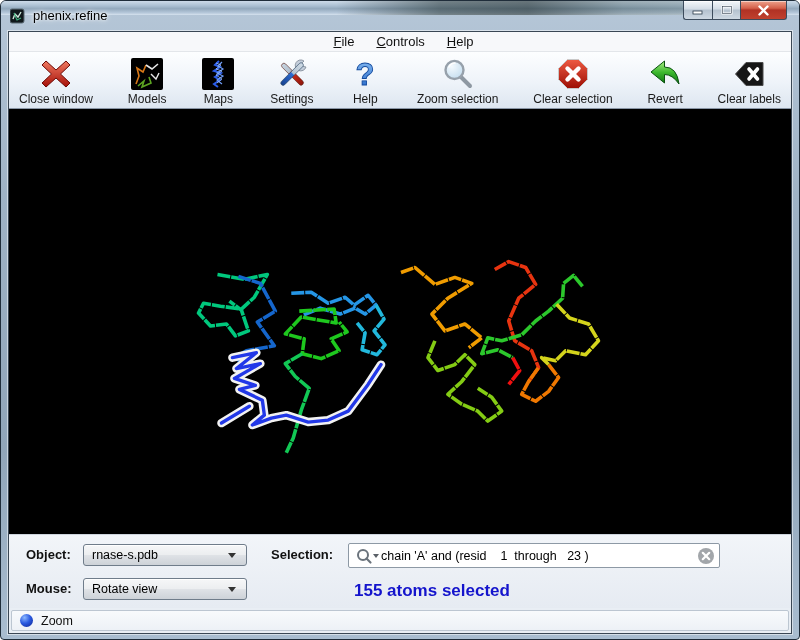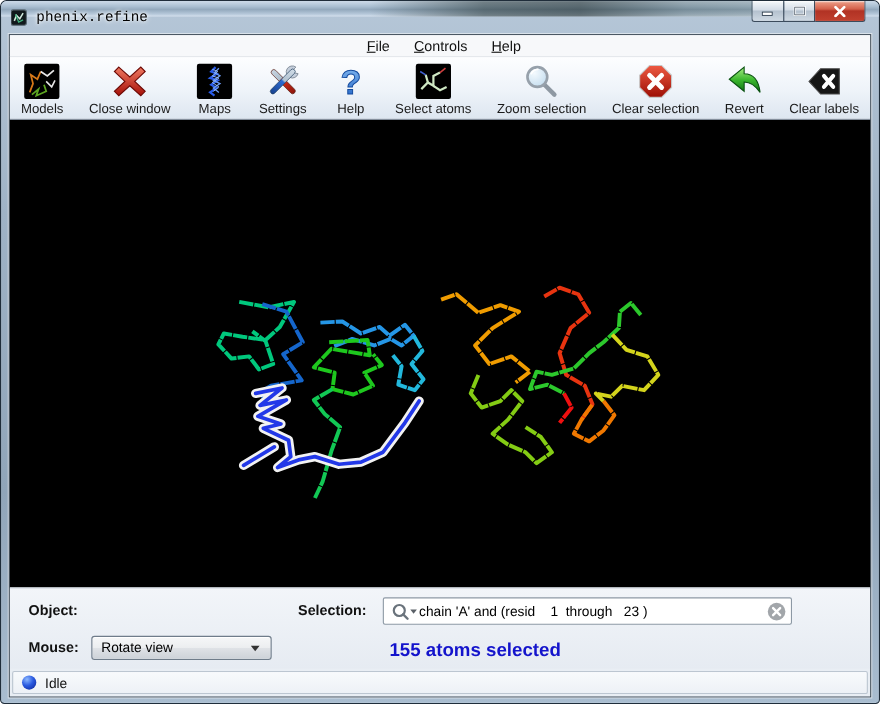--- a/index.html
+++ b/index.html
@@ -8,21 +8,20 @@
     position:absolute; inset:0; width:800px; height:640px;
     background:linear-gradient(180deg,#b6c7d8 0%,#9fb3c6 30%,#90a5b9 70%,#a9bdd0 100%);
     border:1px solid #1f2d3a; border-radius:6px 6px 4px 4px; overflow:hidden;
   }
   
   .titlebar {
     position:absolute; top:0; left:0; right:0; height:14px;
     background:
       linear-gradient(90deg, rgba(0,0,0,0) 0%, rgba(0,0,0,0) 42%, rgba(28,42,40,0.50) 55%, rgba(22,34,32,0.55) 66%, rgba(55,75,72,0.30) 78%, rgba(90,110,105,0.28) 87%, rgba(0,0,0,0) 97%),
       linear-gradient(180deg,#cddbe9 0%,#aabfd2 35%,#93a9bd 55%,#b7c9db 85%,#d6e2ee 100%);
-    font-family: Liberation Mono, monospace;
   }
   .win-icon { position:absolute; left:9px; top:7px; width:16px; height:16px; }
   .title {
     position:absolute; left:32px; top:7px; font-size:13px; color:#000;
     text-shadow:0 0 3px #fff, 0 0 6px #fff;
   }
   .winbtns { position:absolute; top:0; right:12px; display:flex; }
   .wbtn {
     width:29px; height:19px; border:1px solid #3c4b5c; border-top:none;
     background:linear-gradient(180deg,#f4f8fb 0%,#d3dce6 45%,#b4c1ce 50%,#cfd9e3 100%);
@@ -144,43 +143,43 @@
       <span class="menu-item">File</span>
       <span class="menu-item">Controls</span>
       <span class="menu-item">Help</span>
     </div>
 
     <div class="toolbar">
 
       <div class="tbitem">
         <span>
           <svg width="34" height="34">
+            <defs>
+                <linearGradient id="gRedX" x1="0" y1="0" x2="0" y2="1">
+              <stop offset="0" stop-color="#f07a62"></stop>
+                  <stop offset="1" stop-color="#a51008"></stop>
+            </linearGradient>
+              </defs>
+            <path d="M7 4 L17 13 L27 4 L31 8 L21.5 17 L31 26 L27 30 L17 21 L7 30 L3 26 L12.5 17 L3 8 Z" fill="url(#gRedX)" stroke="#6d0a06" stroke-width="1"></path>
+          </svg>
+        </span>
+        <span class="tblabel">Close window</span>
+      </div>
+
+      <div class="tbitem">
+        <span>
+          <svg width="34" height="34">
             <rect x="1" y="1" width="32" height="32" rx="2" fill="#000"></rect>
             <polyline points="6,27 9,19 7,11 13,15 16,8" fill="none" stroke="#d87818" stroke-width="1.6"></polyline>
             <polyline points="8,29 14,24 12,30 21,26 19,20" fill="none" stroke="#5da522" stroke-width="1.6"></polyline>
             <polyline points="16,8 22,12 28,7" fill="none" stroke="#e8e8e8" stroke-width="1.6"></polyline>
             <polyline points="21,17 26,22 29,16" fill="none" stroke="#e8e8e8" stroke-width="1.4"></polyline>
           </svg>
         </span>
         <span class="tblabel">Models</span>
-      </div>
-
-      <div class="tbitem">
-        <span>
-          <svg width="34" height="34">
-            <defs>
-                <linearGradient id="gRedX" x1="0" y1="0" x2="0" y2="1">
-              <stop offset="0" stop-color="#f07a62"></stop>
-                  <stop offset="1" stop-color="#a51008"></stop>
-            </linearGradient>
-              </defs>
-            <path d="M7 4 L17 13 L27 4 L31 8 L21.5 17 L31 26 L27 30 L17 21 L7 30 L3 26 L12.5 17 L3 8 Z" fill="url(#gRedX)" stroke="#6d0a06" stroke-width="1"></path>
-          </svg>
-        </span>
-        <span class="tblabel">Close window</span>
       </div>
 
       <div class="tbitem">
         <span>
           <svg width="34" height="34">
             <rect x="1" y="1" width="32" height="32" rx="2" fill="#000"></rect>
             <polyline points="18,4 14,8 19,10 13,14 20,16 14,20 19,23 13,27 17,30" fill="none" stroke="#2a5ce8" stroke-width="2"></polyline>
             <polyline points="21,5 17,9 22,12 16,16 22,19 16,23 21,27" fill="none" stroke="#6e9cf4" stroke-width="1.2"></polyline>
             <polyline points="15,6 20,8 15,12 21,14 15,18 21,22 16,26" fill="none" stroke="#9cc0ff" stroke-width="0.8"></polyline>
           </svg>
@@ -221,33 +220,20 @@
               <stop offset="0" stop-color="#8cc0f4"></stop>
                   <stop offset="1" stop-color="#1b5fc4"></stop>
             </linearGradient>
               </defs>
             <text x="17" y="28" text-anchor="middle" font-family="Liberation Sans, sans-serif" font-size="31" font-weight="bold" fill="url(#gQ)" stroke="#134a9e" stroke-width="0.9">?</text>
           </svg>
         </span>
         <span class="tblabel">Help</span>
       </div>
 
-      <div class="tbitem">
-        <span>
-          <svg width="34" height="34">
-            <rect x="1" y="1" width="32" height="32" rx="2" fill="#000"></rect>
-            <polyline points="6,24 12,18 17,21 17,12 23,9" fill="none" stroke="#cfe8c4" stroke-width="2"></polyline>
-            <polyline points="12,18 10,11" fill="none" stroke="#cfe8c4" stroke-width="2"></polyline>
-            <polyline points="17,21 23,25 29,22" fill="none" stroke="#cfe8c4" stroke-width="2"></polyline>
-            <line x1="23" y1="9" x2="28" y2="5" stroke="#d04040" stroke-width="1.4"></line>
-            <line x1="10" y1="11" x2="5" y2="8" stroke="#4060d0" stroke-width="1.4"></line>
-          </svg>
-        </span>
-        <span class="tblabel">Select atoms</span>
-      </div>
 
       <div class="tbitem">
         <span>
           <svg width="34" height="34">
             <defs>
                 <radialGradient id="gGlass" cx="0.35" cy="0.3" r="0.9">
               <stop offset="0" stop-color="#f4fafe"></stop>
                   <stop offset="1" stop-color="#bcd8ec"></stop>
             </radialGradient>
               </defs>
@@ -333,20 +319,24 @@
           <polyline points="224,251 248,246 228,262 252,257 226,272 247,279 231,283 254,294 256,309 244,319 263,312 278,309 300,316 320,314 340,305 360,278 373,258" stroke="#f2f2f2" stroke-width="8.5"></polyline>
           <polyline points="213,317 241,300" stroke="#f2f2f2" stroke-width="8.5"></polyline>
           <polyline points="224,251 248,246 228,262 252,257 226,272 247,279 231,283 254,294 256,309 244,319 263,312 278,309 300,316 320,314 340,305 360,278 373,258" stroke="#2238e8" stroke-width="3.4"></polyline>
           <polyline points="213,317 241,300" stroke="#2238e8" stroke-width="3.4"></polyline>
         </g>
       </svg>
     </div>
 
     <div class="controlpanel">
       <span class="ctl-label" style="left:17px; top:12px;">Object:</span>
+      <div class="combo" style="top:9px;">
+        <span class="combo-text">rnase-s.pdb</span>
+        <span class="combo-arrow"></span>
+      </div>
       <span class="ctl-label" style="left:17px; top:46px;">Mouse:</span>
       <div class="combo" style="top:43px;">
         <span class="combo-text">Rotate view</span>
         <span class="combo-arrow"></span>
       </div>
       <span class="ctl-label" style="left:262px; top:12px;">Selection:</span>
       <div class="searchfield">
         <span style="display:flex;align-items:center;">
           <svg width="26" height="18">
             <circle cx="8" cy="8" r="5" fill="#fff" stroke="#6a737c" stroke-width="2"></circle>
@@ -364,18 +354,18 @@
             </g>
           </svg>
         </span>
       </div>
       <span class="atoms">155 atoms selected</span>
     </div>
 
     <div class="statusbar">
       <div class="statusinner">
         <span class="statusdot"></span>
-        <span class="statustext">Idle</span>
+        <span class="statustext">Zoom</span>
       </div>
     </div>
 
   </div>
 </div>
 
 </body></html>

